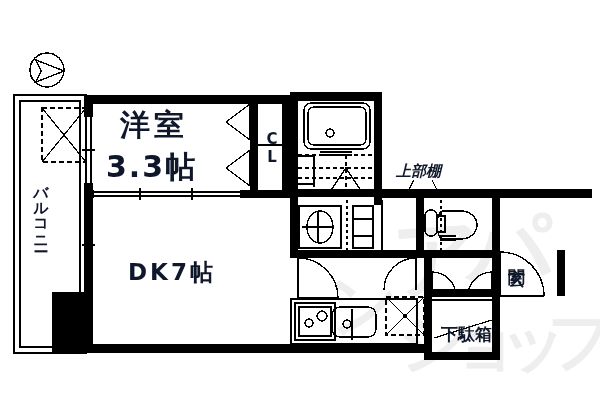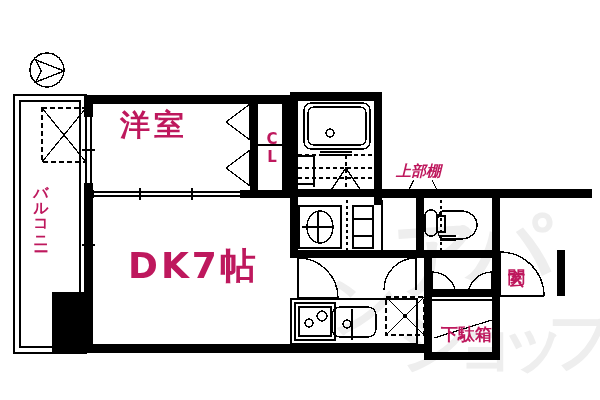--- a/index.html
+++ b/index.html
@@ -1,20 +1,20 @@
 <!DOCTYPE html>
 <html><head>
 <meta charset="utf-8">
 <style>
   html,body{margin:0;padding:0;background:#ffffff;}
   body{width:600px;height:400px;overflow:hidden;
        font-family:"DejaVu Sans","Liberation Sans",sans-serif;}
   #stage{position:relative;width:600px;height:400px;background:#fff;}
   #stage svg{position:absolute;left:0;top:0;}
-  .lbl{position:absolute;color:#be185d;white-space:pre;line-height:1;}
+  .lbl{position:absolute;color:#0f172a;white-space:pre;line-height:1;}
   .vert{writing-mode:vertical-rl;text-orientation:upright;}
 </style>
 </head>
 <body>
 
 <div id="stage">
 
   <svg width="600" height="400">
     <g fill="#eeeeee" font-family="DejaVu Sans, sans-serif" font-weight="bold">
       <text x="395" y="290" font-size="86" transform="rotate(-4 395 290)">ア</text>
@@ -229,22 +229,23 @@
     </g>
 
     <g fill="none" stroke="#000" stroke-width="1.2">
       <line x1="298" y1="254" x2="416" y2="254"></line>
       <line x1="382" y1="200" x2="382" y2="250"></line>
     </g>
   </svg>
 
   <div class="lbl" style="left:120px;top:110px;font-size:30px;font-weight:700;letter-spacing:4px;">洋室</div>
 
-
-  <div class="lbl" style="left:128px;top:248px;font-size:36px;font-weight:700;letter-spacing:3px;">DK7帖</div>
+  <div class="lbl" style="left:106px;top:152px;font-size:30px;font-weight:700;letter-spacing:2px;">3.3帖</div>
+
+  <div class="lbl" style="left:128px;top:261px;font-size:23px;font-weight:700;letter-spacing:3px;">DK7帖</div>
 
   <div class="lbl vert" style="left:33px;top:175px;font-size:15px;font-weight:700;">バルコニー</div>
 
   <div class="lbl vert" style="left:264px;top:130px;font-size:15px;font-weight:700;">CL</div>
 
   <div class="lbl vert" style="left:508px;top:256px;font-size:17px;font-weight:700;">玄関</div>
 
   <div class="lbl" style="left:396px;top:164px;font-size:15px;font-weight:700;font-style:italic;">上部棚</div>
 
   <div class="lbl" style="left:441px;top:326px;font-size:17px;font-weight:700;">下駄箱</div>

